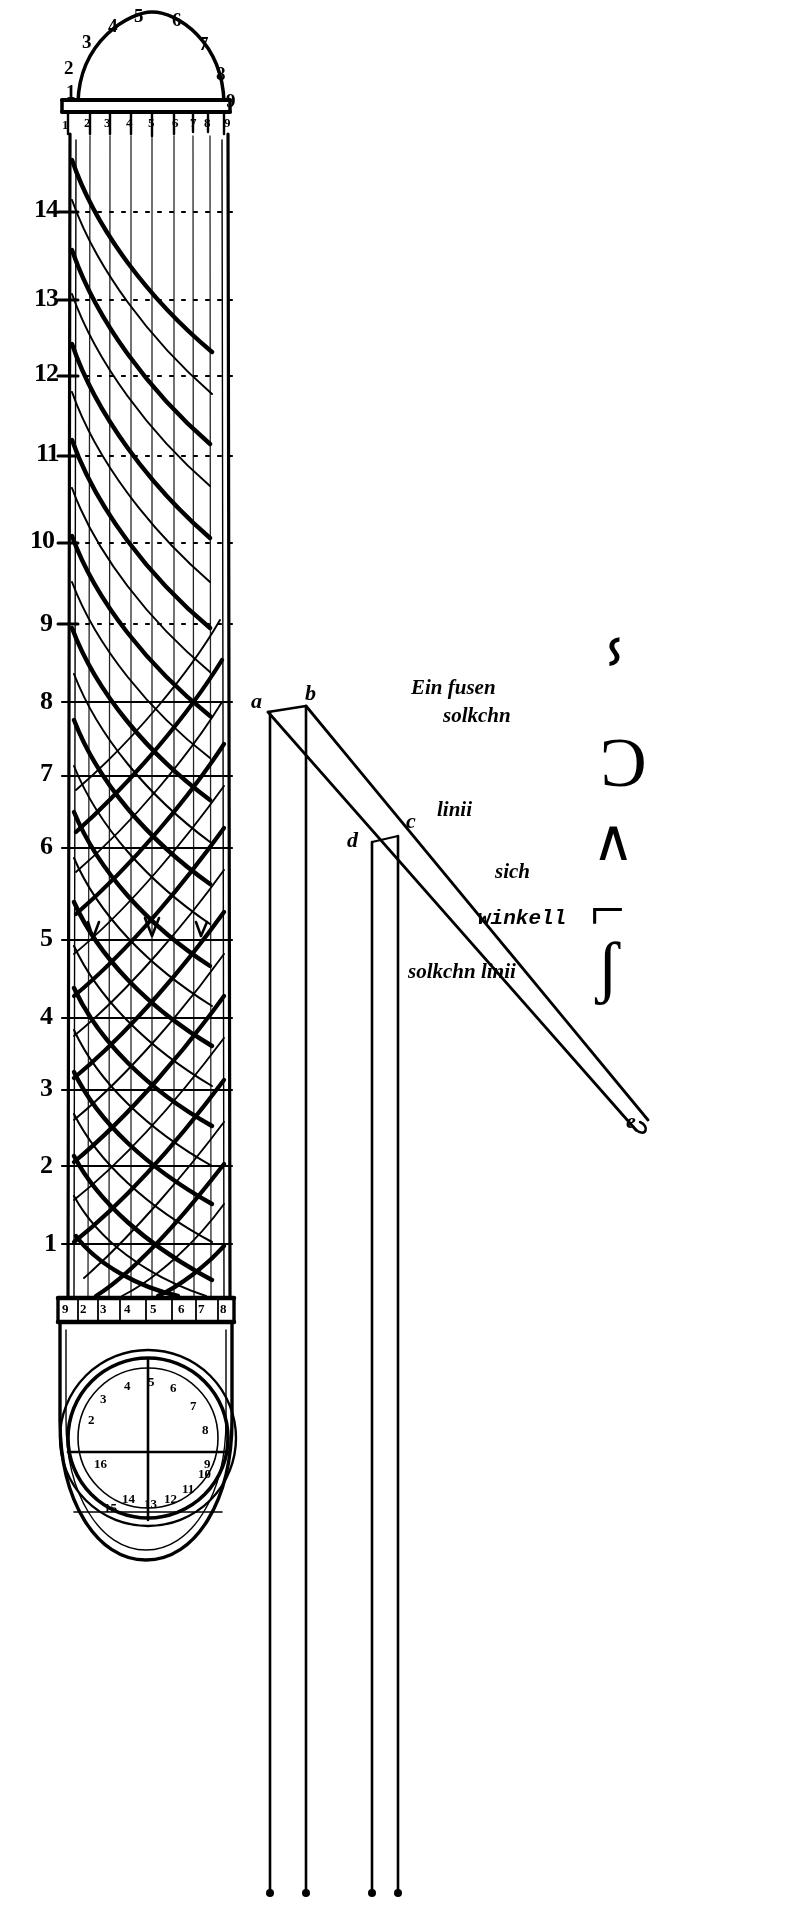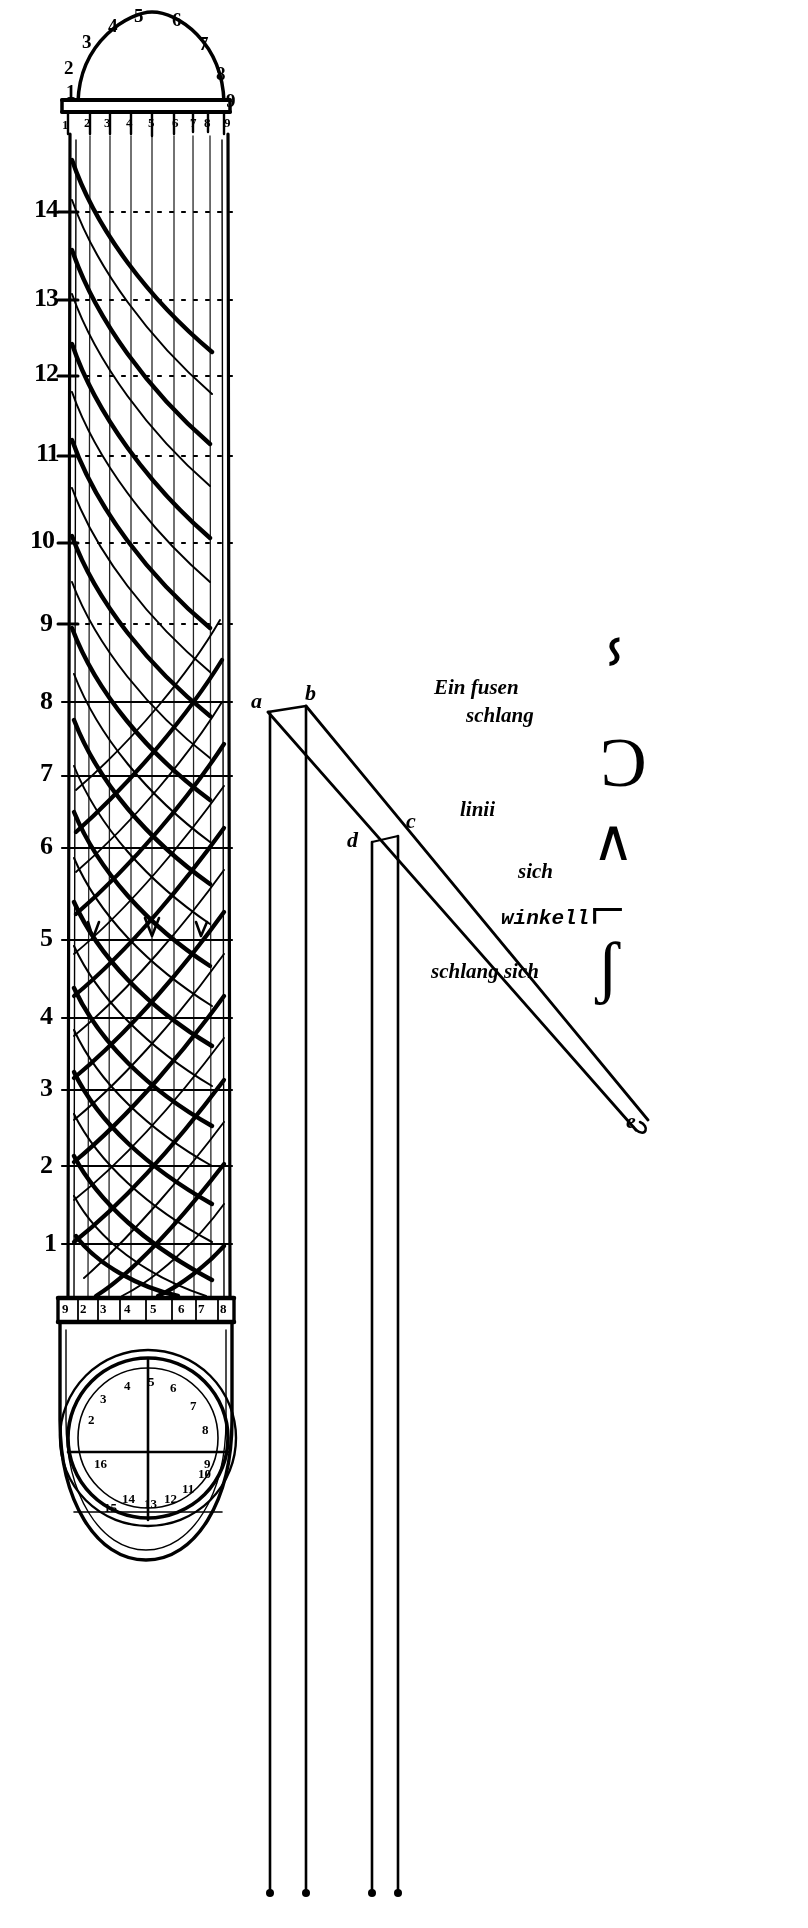--- a/index.html
+++ b/index.html
@@ -54,21 +54,20 @@
   }
   
   .script {
     position: absolute;
     font-family: "Liberation Serif", serif;
     font-style: italic;
     font-weight: 700;
     font-size: 21px;
     line-height: 1.05;
     white-space: nowrap;
-    margin-left: 23px;
   }
   
   .pt-letter {
     position: absolute;
     font-family: "Liberation Serif", serif;
     font-style: italic;
     font-weight: 700;
     font-size: 22px;
     line-height: 1;
   }
@@ -332,25 +331,25 @@
   <div>
     <span class="pt-letter" style="left:251px; top:690px;">a</span>
     <span class="pt-letter" style="left:305px; top:682px;">b</span>
     <span class="pt-letter" style="left:406px; top:810px;">c</span>
     <span class="pt-letter" style="left:347px; top:829px;">d</span>
     <span class="pt-letter" style="left:626px; top:1110px;">e</span>
   </div>
 
   <div>
     <span class="script" style="left:411px; top:676px;">Ein fusen</span>
-    <span class="script" style="left:443px; top:704px;">schlang</span>
+    <span class="script" style="left:443px; top:704px;">solkchn</span>
     <span class="script" style="left:437px; top:798px;">linii</span>
     <span class="script" style="left:495px; top:860px;">sich</span>
     <span class="script" style="left:478px; top:908px;font-family:Liberation Mono, monospace;">winkell</span>
-    <span class="script" style="left:408px; top:960px;">schlang sich</span>
+    <span class="script" style="left:408px; top:960px;">solkchn linii</span>
   </div>
 
   <div>
     <span class="flourish" style="left:592px; top:650px; font-size:78px;">ⸯ</span>
     <span class="flourish" style="left:600px; top:728px; font-size:70px;">Ɔ</span>
     <span class="flourish" style="left:592px; top:812px; font-size:58px;">∧</span>
     <span class="flourish" style="left:590px; top:878px; font-size:62px;">⌐</span>
     <span class="flourish" style="left:596px; top:932px; font-size:70px;">ʃ</span>
   </div>
 

